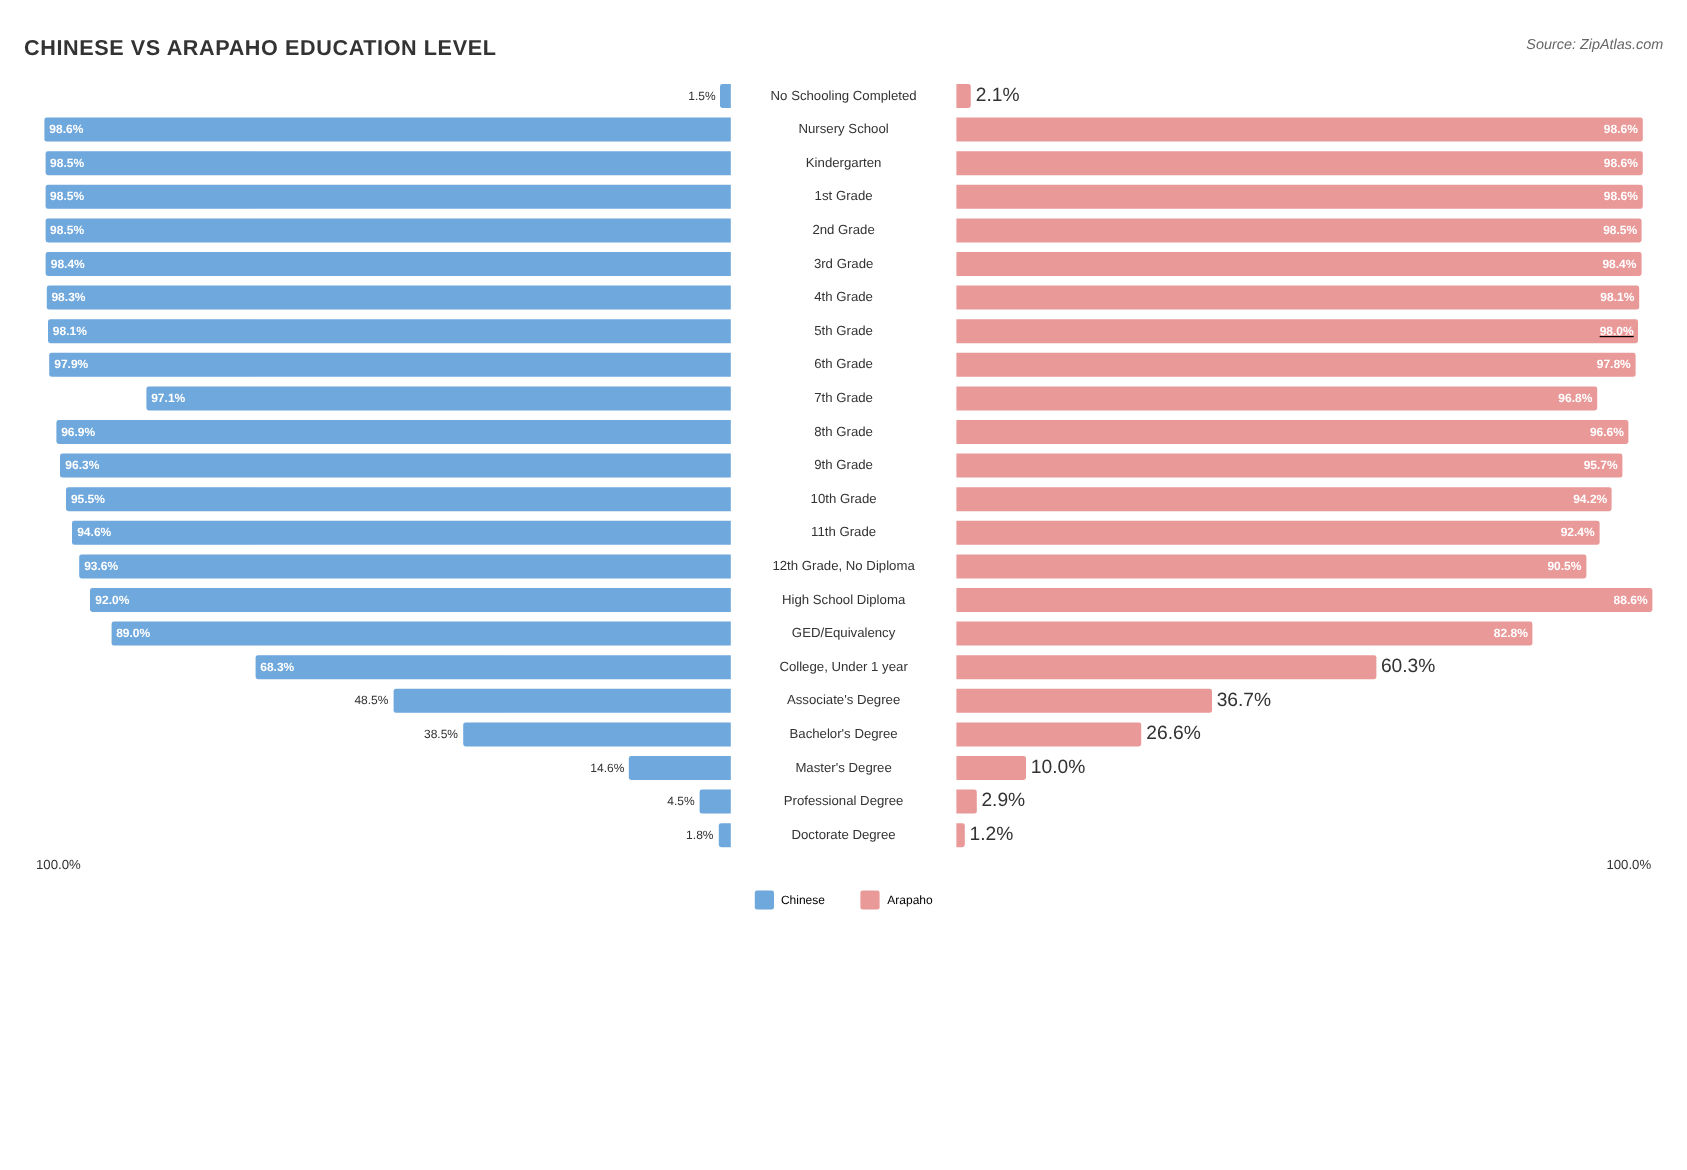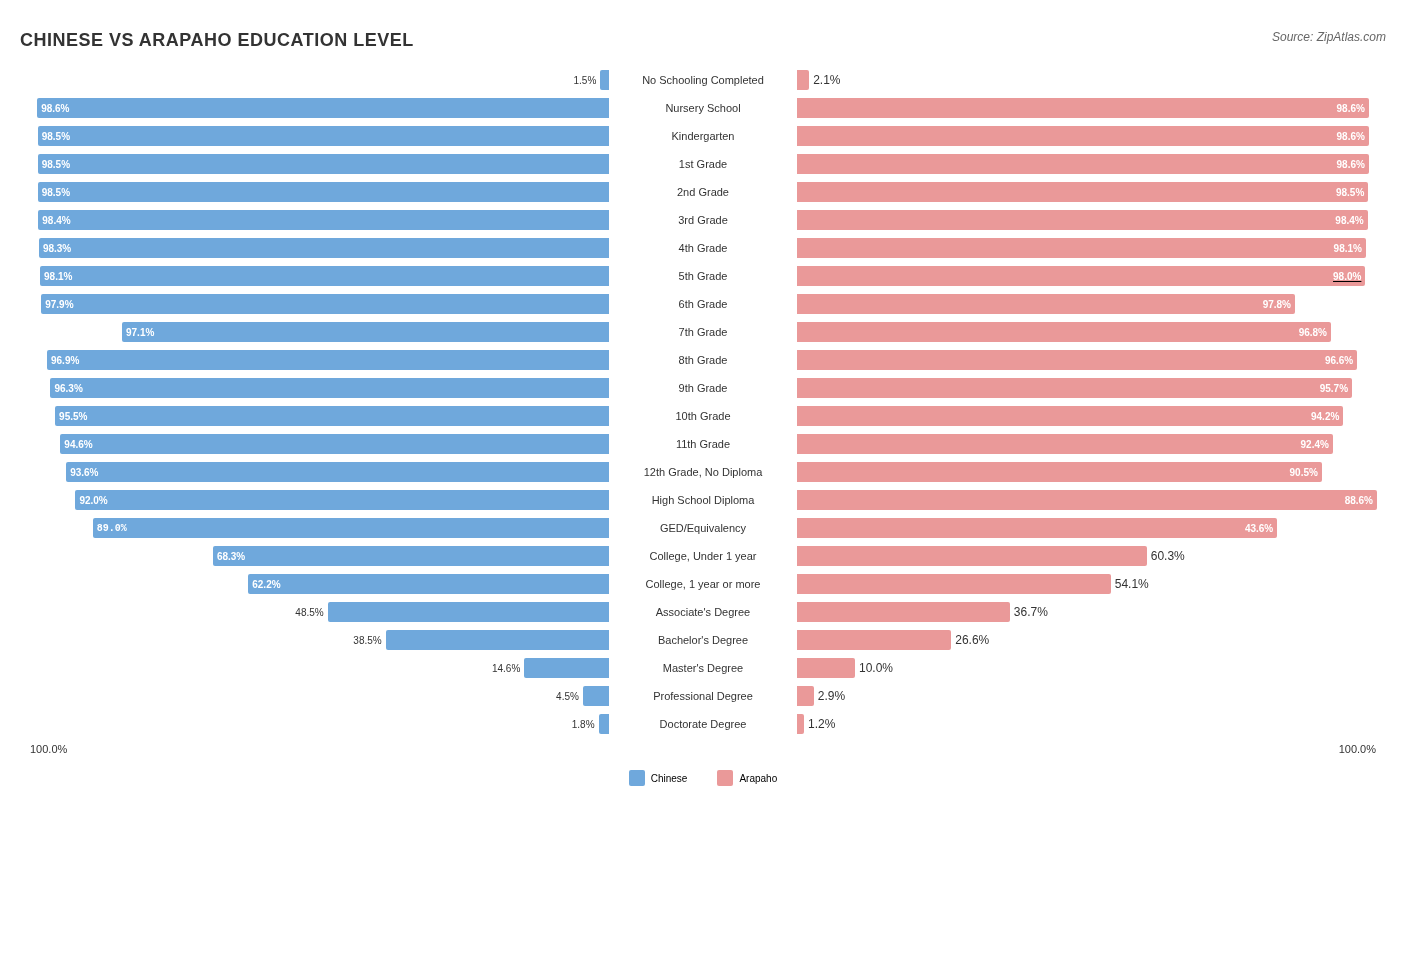--- a/index.html
+++ b/index.html
@@ -73,21 +73,21 @@
       font-weight: bold;
       white-space: nowrap;
     }
     .value-outside-left {
       font-size: 10px;
       color: #333;
       white-space: nowrap;
       margin-right: 4px;
     }
     .value-outside-right {
-      font-size: 12px;
+      font-size: 16px;
       color: #333;
       white-space: nowrap;
       margin-left: 4px;
     }
     .center-label-wrapper {
       display: flex;
       align-items: center;
       justify-content: center;
       width: 188px;
       flex-shrink: 0;
@@ -270,21 +270,21 @@
       <div class="row-wrapper">
         <div class="left-bar-wrapper">
           <div class="bar-left" style="width: 567.82px;">
             <span class="value-left">97.9%</span>
           </div>
         </div>
         <div class="center-label-wrapper">
           <span class="label-center">6th Grade</span>
         </div>
         <div class="right-bar-wrapper">
-          <div class="bar-right" style="width: 498px;">
+          <div class="bar-right" style="width: 566px;">
             <span class="value-right">97.8%</span>
           </div>
         </div>
       </div>
       <div class="row-wrapper">
         <div class="left-bar-wrapper">
           <div class="bar-left" style="width: 487px;">
             <span class="value-left">97.1%</span>
           </div>
         </div>
@@ -382,59 +382,45 @@
           <span class="label-center">High School Diploma</span>
         </div>
         <div class="right-bar-wrapper">
           <div class="bar-right" style="width: 580px;">
             <span class="value-right">88.6%</span>
           </div>
         </div>
       </div>
       <div class="row-wrapper">
         <div class="left-bar-wrapper">
-          <div class="bar-left" style="width: 516.2px; font-family: Liberation Mono, monospace;">
+          <div class="bar-left" style="width: 516.2px;">
             <span class="value-left">89.0%</span>
           </div>
         </div>
         <div class="center-label-wrapper">
           <span class="label-center">GED/Equivalency</span>
         </div>
         <div class="right-bar-wrapper">
           <div class="bar-right" style="width: 480.24px;">
-            <span class="value-right">43.6%</span>
+            <span class="value-right">82.8%</span>
           </div>
         </div>
       </div>
       <div class="row-wrapper">
         <div class="left-bar-wrapper">
           <div class="bar-left" style="width: 396.14px;">
             <span class="value-left">68.3%</span>
           </div>
         </div>
         <div class="center-label-wrapper">
           <span class="label-center">College, Under 1 year</span>
         </div>
         <div class="right-bar-wrapper">
           <div class="bar-right" style="width: 349.74px;"></div>
           <span class="value-outside-right">60.3%</span>
-        </div>
-      </div>
-      <div class="row-wrapper">
-        <div class="left-bar-wrapper">
-          <div class="bar-left" style="width: 360.76px;">
-            <span class="value-left">62.2%</span>
-          </div>
-        </div>
-        <div class="center-label-wrapper">
-          <span class="label-center">College, 1 year or more</span>
-        </div>
-        <div class="right-bar-wrapper">
-          <div class="bar-right" style="width: 313.78px;"></div>
-          <span class="value-outside-right">54.1%</span>
         </div>
       </div>
       <div class="row-wrapper">
         <div class="left-bar-wrapper">
           <span class="value-outside-left">48.5%</span>
           <div class="bar-left" style="width: 281.3px;"></div>
         </div>
         <div class="center-label-wrapper">
           <span class="label-center">Associate's Degree</span>
         </div>

